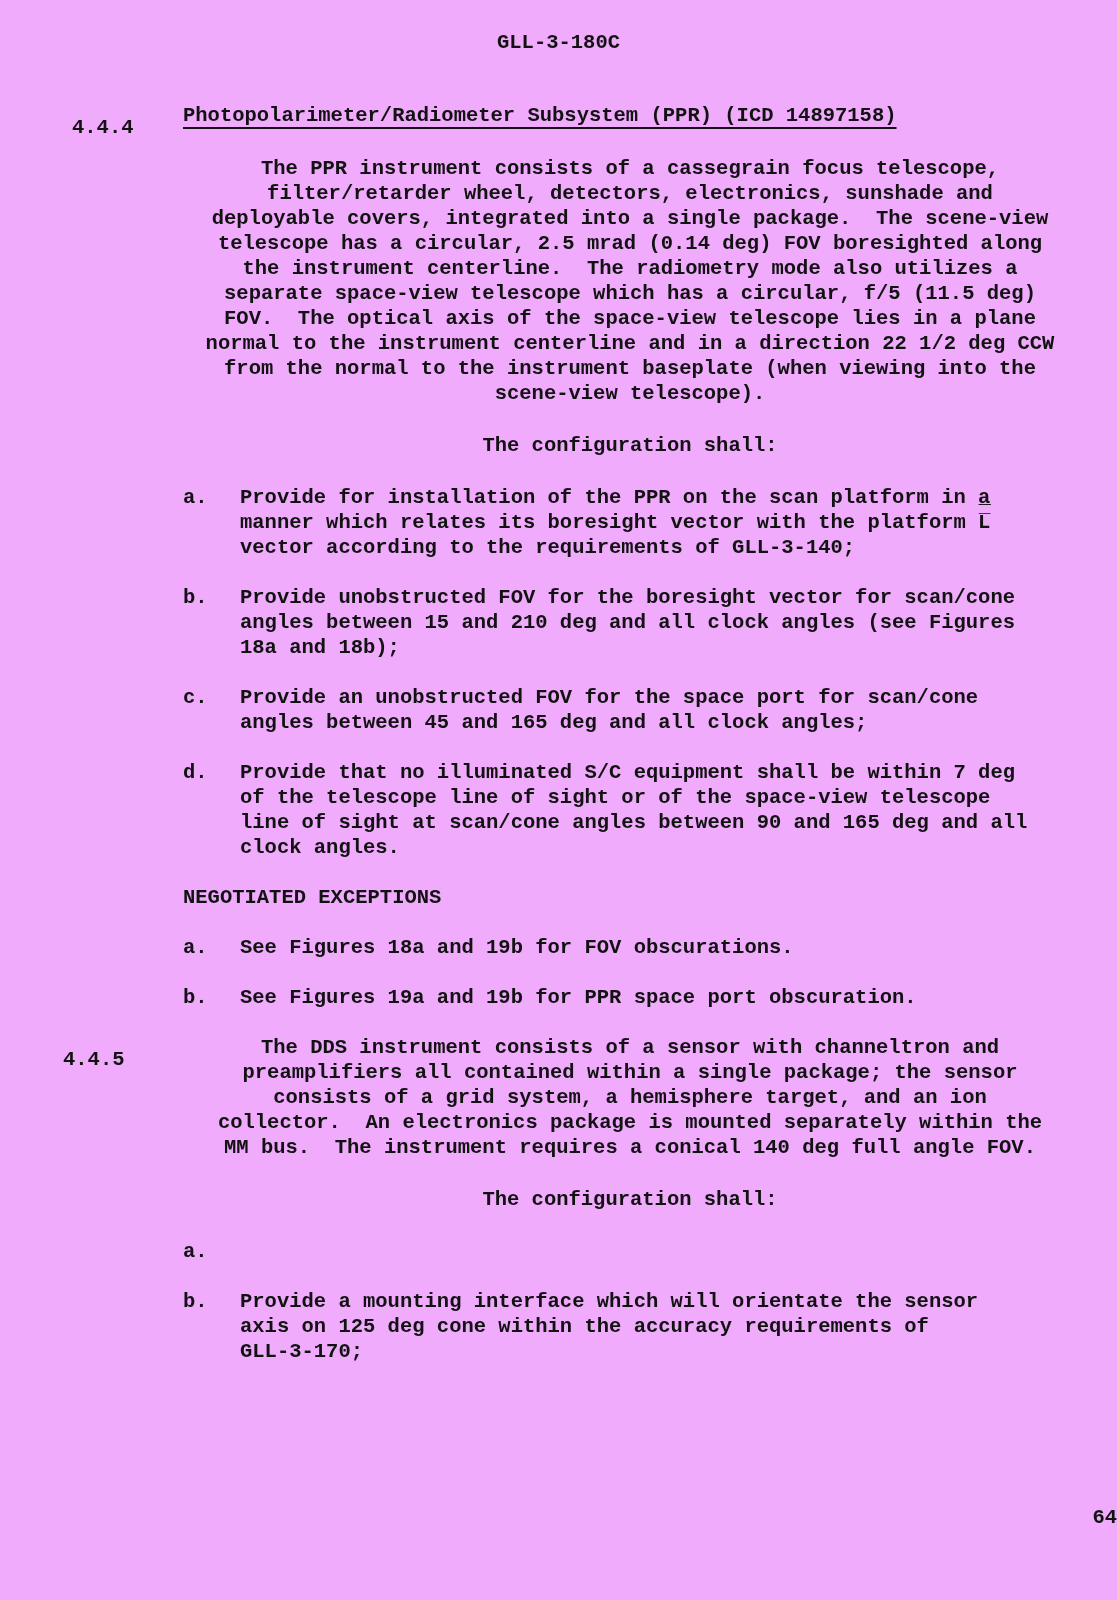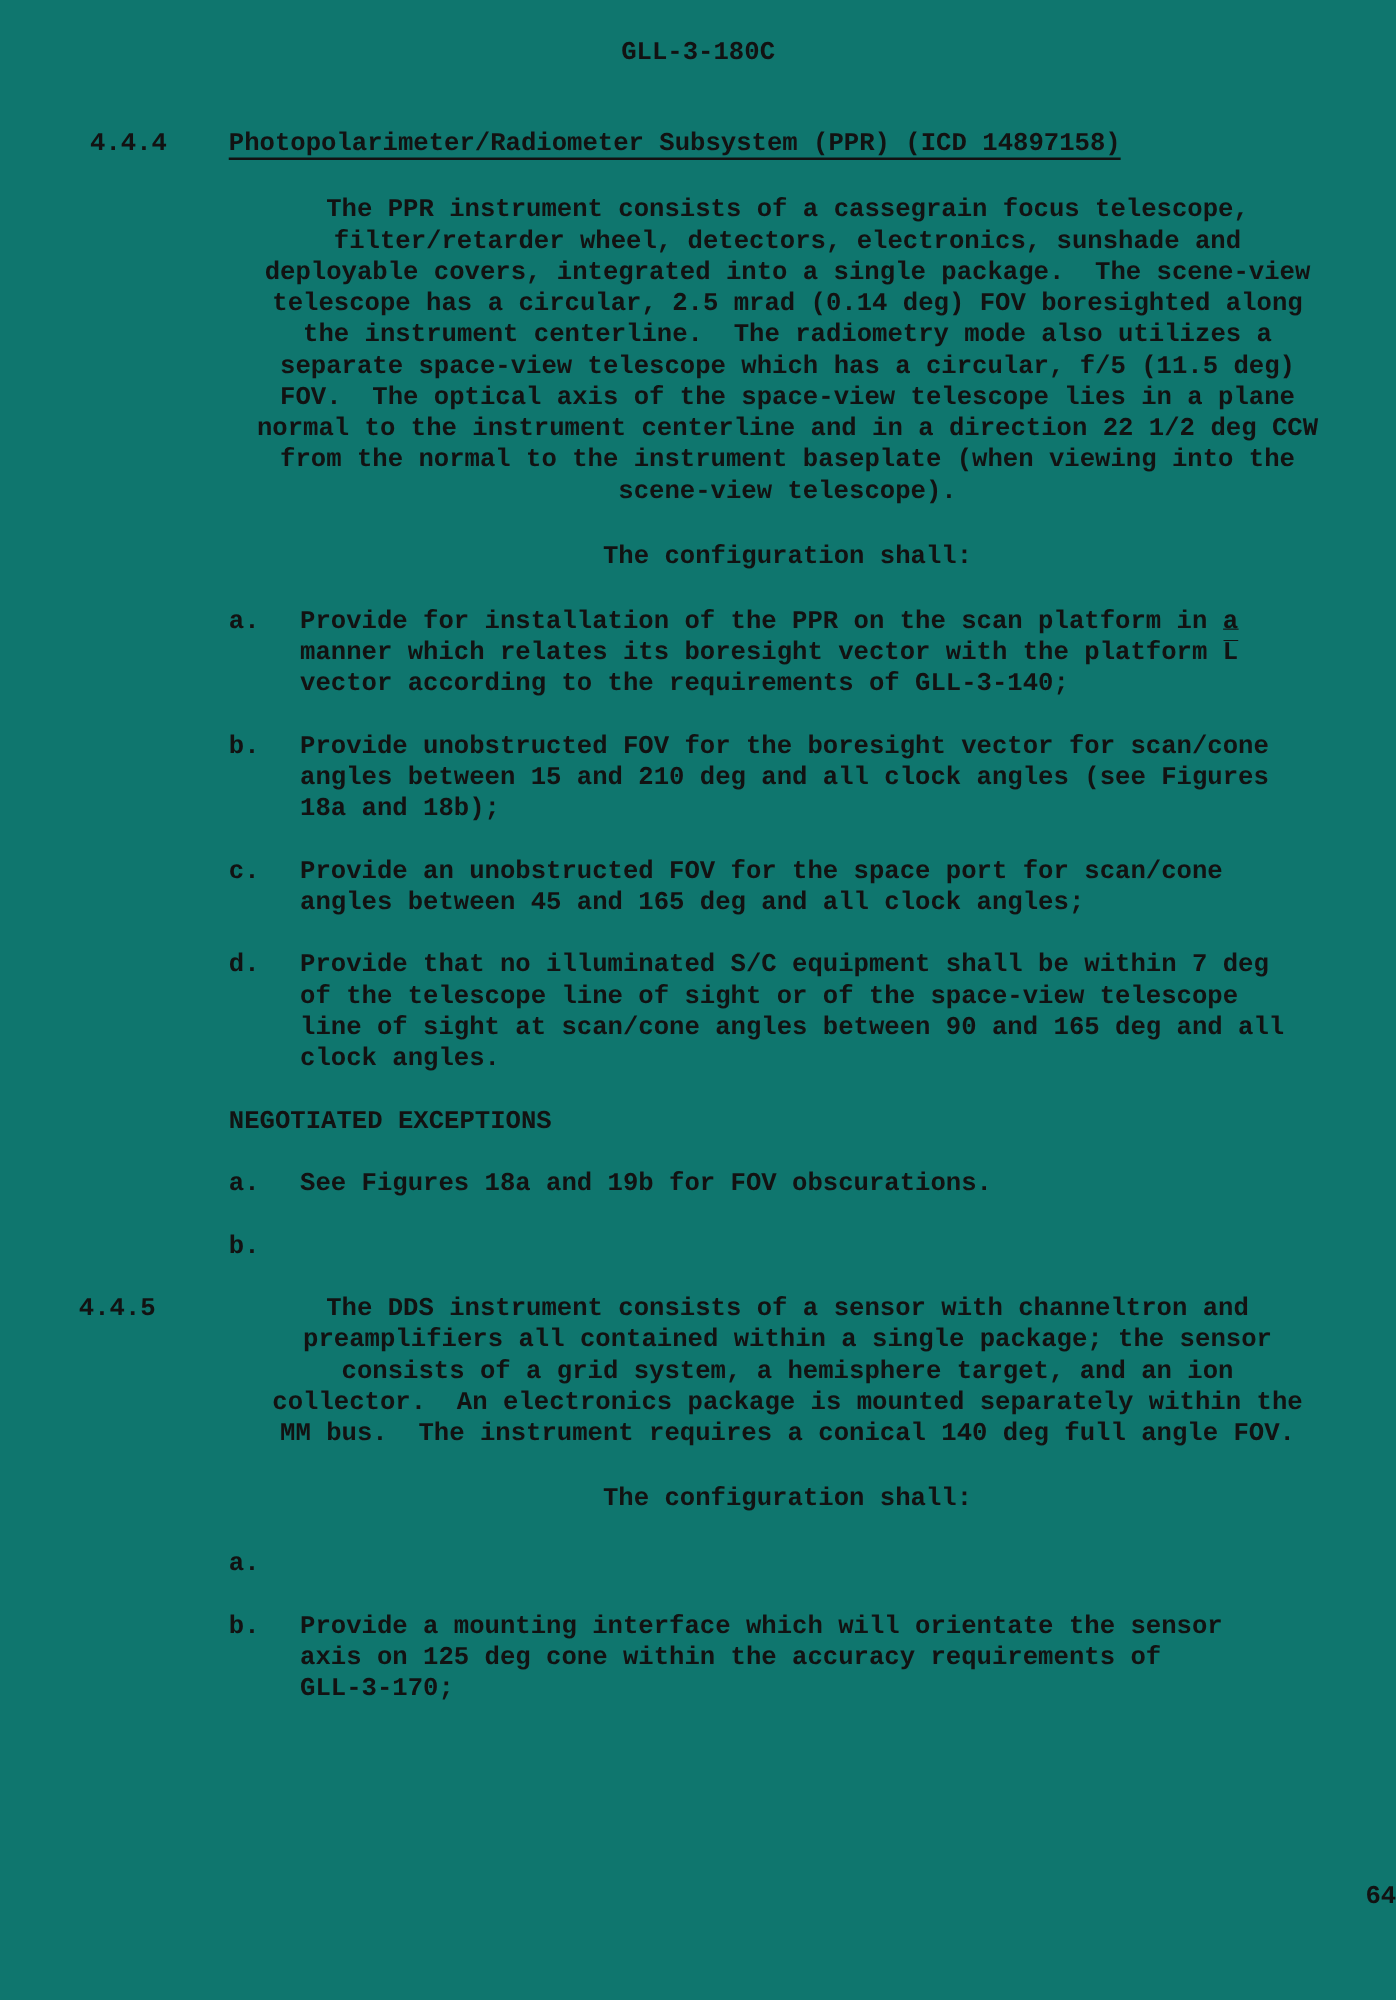--- a/index.html
+++ b/index.html
@@ -1,37 +1,37 @@
 <!DOCTYPE html>
 <html><head>
 <meta charset="utf-8">
 <style>
   html, body { margin: 0; padding: 0; background: #ffffff; }
   .page {
     position: relative;
     width: 1117px;
     height: 1600px;
-    background: #0f766e;
+    background: #f0abfc;
     color: #121212;
     font-family: "Liberation Mono", "DejaVu Sans Mono", monospace;
     font-size: 20.5px;
     line-height: 25px;
     font-weight: bold;
     overflow: hidden;
   }
   .doc-header {
     padding-top: 30px;
     text-align: center;
     margin-bottom: 48px;
   }
   .section { position: relative; }
   .sec-row { position: relative; }
   .sec-num {
     position: absolute;
-    top: 0;
+    top: 12px;
   }
   .s1 .sec-num { left: 72px; }
   .s2 .sec-num { left: 63px; }
   .content { margin-left: 183px; margin-right: 40px; }
   .sec-heading {
     display: inline-block;
     text-decoration: underline;
     text-decoration-thickness: 2px;
     text-underline-offset: 6px;
     margin-bottom: 28px;
@@ -121,20 +121,21 @@
       <div>
         <span class="subhead">NEGOTIATED EXCEPTIONS</span>
       </div>
 
       <div class="list-row">
         <div class="list-letter">a.</div>
         <div class="list-text">See Figures 18a and 19b for FOV obscurations.</div>
       </div>
       <div class="list-row">
         <div class="list-letter">b.</div>
+        <div class="list-text">See Figures 19a and 19b for PPR space port obscuration.</div>
       </div>
     </div>
   </div>
 
   <div class="section s2 sec-gap">
     <div class="sec-row">
       <div class="sec-num">4.4.5</div>
     </div>
     <div class="content">
       <p class="para">The DDS instrument consists of a sensor with channeltron and

